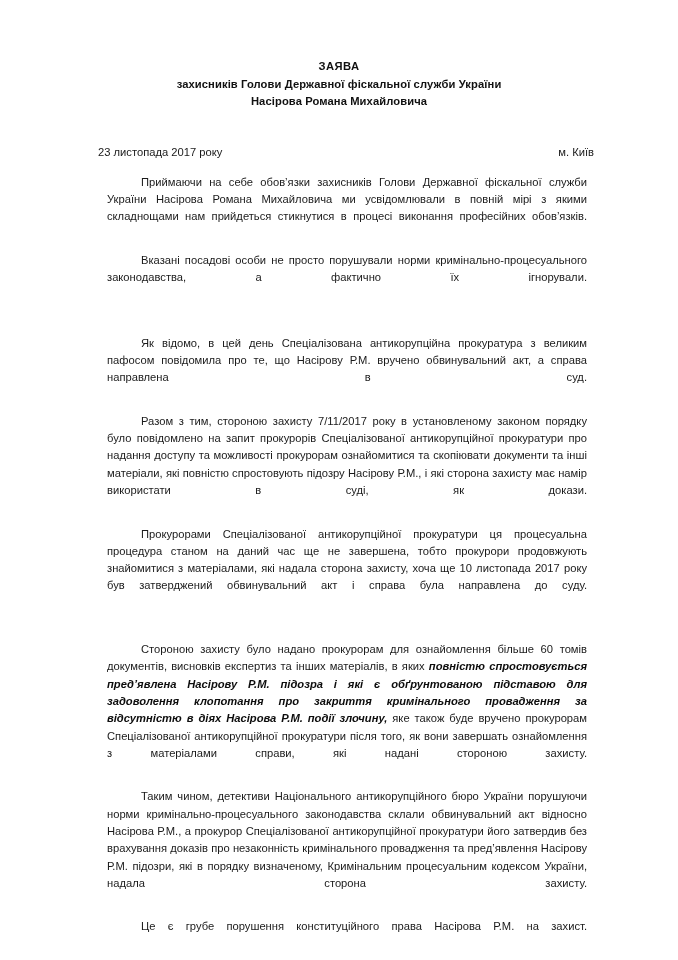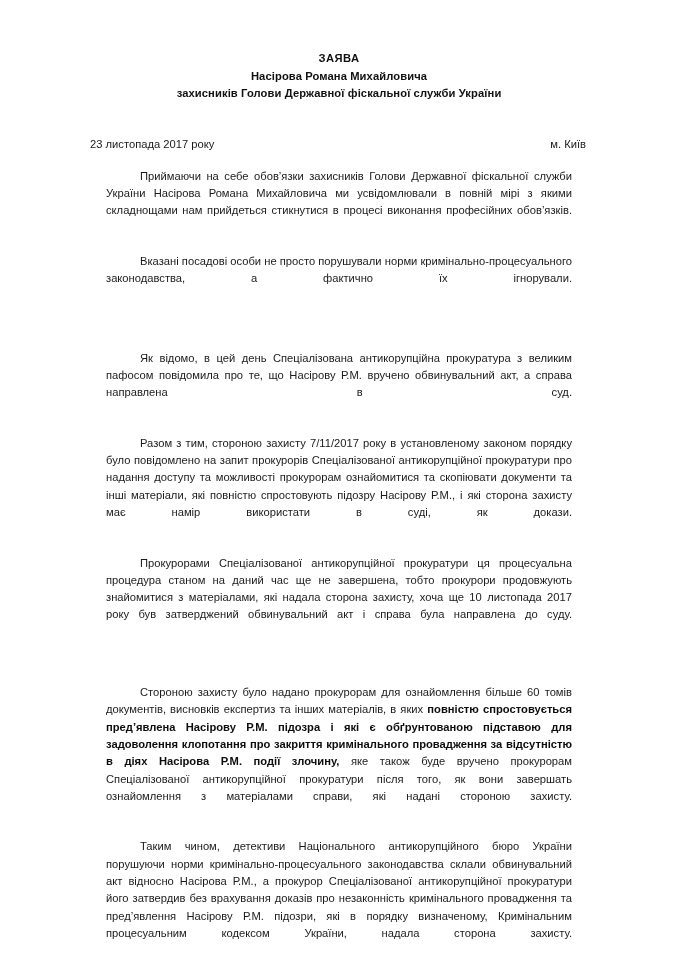--- a/index.html
+++ b/index.html
@@ -15,21 +15,21 @@
     font-family: "Liberation Sans", "DejaVu Sans", sans-serif;
     color: #1a1a1a;
     -webkit-font-smoothing: antialiased;
   }
 
   .page {
     position: relative;
     width: 678px;
     height: 796px;
     box-sizing: border-box;
-    padding: 0;
+    padding: 8px;
     background: #ffffff;
   }
 
   
   .heading {
     margin: 0;
     padding-top: 50px;
     text-align: center;
   }
   .heading-line {
@@ -69,51 +69,52 @@
   .body-text {
     box-sizing: border-box;
     width: 678px;
     padding: 0 90px 0 90px;
     margin-top: 14px;
   }
   .block {
     margin: 0 0 0 0;
   }
   .para {
-    margin: 16px;
+    margin: 9px;
     text-align: justify;
     text-justify: inter-word;
     font-size: 11.2px;
     line-height: 17.3px;
     text-indent: 34px;
     color: #1a1a1a;
     hyphens: none;
   }
   .gap-sm { height: 11px; }
   .gap-md { height: 13px; }
   .para b, .para strong {
     font-weight: bold;
     color: #0d0d0d;
+    font-style: italic;
   }
   
   .para::after {
     content: "";
     display: inline-block;
     width: 100%;
   }
 </style>
 </head>
 <body>
 
 <div class="page">
 
   <div class="heading">
     <div class="heading-line title">ЗАЯВА</div>
+    <div class="heading-line">захисників Голови Державної фіскальної служби України</div>
     <div class="heading-line">Насірова Романа Михайловича</div>
-    <div class="heading-line">захисників Голови Державної фіскальної служби України</div>
   </div>
 
   <div class="datebar">
     <div class="date">23 листопада 2017 року</div>
     <div class="place">м. Київ</div>
   </div>
 
   <div class="body-text">
 
     <div class="block">

